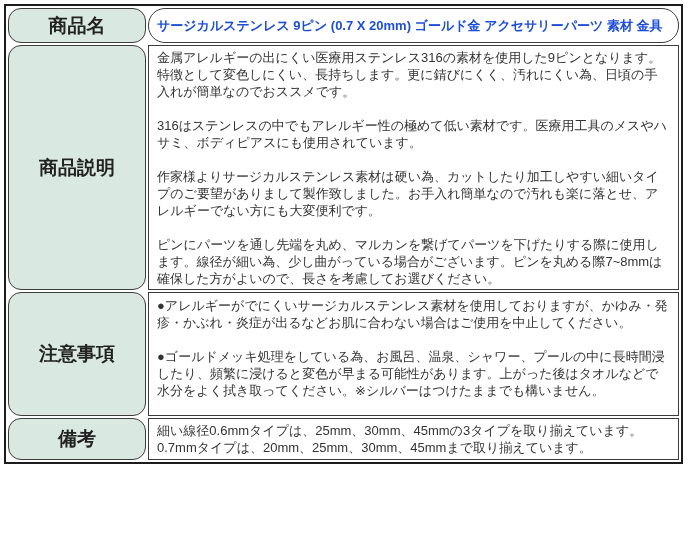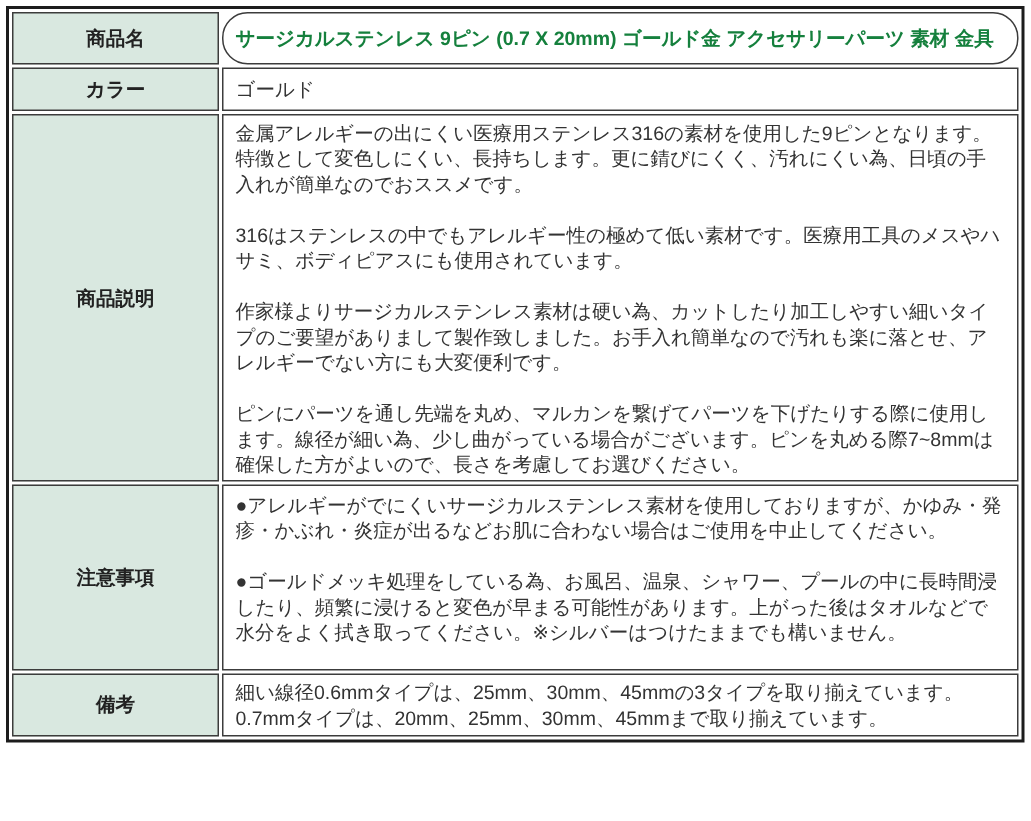--- a/index.html
+++ b/index.html
@@ -25,38 +25,39 @@
   }
   table.spec-table td, table.spec-table th {
     border: 1px solid #3c3c3c;
     box-sizing: content-box;
   }
   th.label-cell {
     width: 128px;
     background: #d9e8e0;
     color: #222222;
     font-weight: bold;
-    font-size: 13px;
+    font-size: 19px;
     text-align: center;
     vertical-align: middle;
     padding: 2px 4px;
+    border-radius: 13px;
   }
   td.value-cell {
     color: #333333;
     font-size: 13px;
     line-height: 17px;
     text-align: left;
     vertical-align: middle;
     padding: 2px 8px;
     white-space: pre-line;
     overflow-wrap: break-word;
   }
   tr.row-product-name td.value-cell {
     font-weight: bold;
-    color: #15803d;
+    color: #1d4ed8;
     height: 29px;
     border-radius: 17px;
   }
   tr.row-size td.value-cell,
   tr.row-material td.value-cell,
   tr.row-color td.value-cell { height: 23px; }
   tr.row-description td.value-cell {
     vertical-align: top;
     padding-top: 3px;
   }
@@ -71,24 +72,20 @@
 </head>
 <body>
 
 <div class="page">
   <table class="spec-table">
     <tbody>
       <tr class="row-product-name">
         <th class="label-cell">商品名</th>
         <td class="value-cell">サージカルステンレス 9ピン (0.7 X 20mm) ゴールド金 アクセサリーパーツ 素材 金具</td>
       </tr>
-      <tr class="row-color">
-        <th class="label-cell">カラー</th>
-        <td class="value-cell">ゴールド</td>
-      </tr>
       <tr class="row-description">
         <th class="label-cell">商品説明</th>
         <td class="value-cell">金属アレルギーの出にくい医療用ステンレス316の素材を使用した9ピンとなります。特徴として変色しにくい、長持ちします。更に錆びにくく、汚れにくい為、日頃の手入れが簡単なのでおススメです。
 
 316はステンレスの中でもアレルギー性の極めて低い素材です。医療用工具のメスやハサミ、ボディピアスにも使用されています。
 
 作家様よりサージカルステンレス素材は硬い為、カットしたり加工しやすい細いタイプのご要望がありまして製作致しました。お手入れ簡単なので汚れも楽に落とせ、アレルギーでない方にも大変便利です。
 
 ピンにパーツを通し先端を丸め、マルカンを繋げてパーツを下げたりする際に使用します。線径が細い為、少し曲がっている場合がございます。ピンを丸める際7~8mmは確保した方がよいので、長さを考慮してお選びください。</td>
       </tr>

